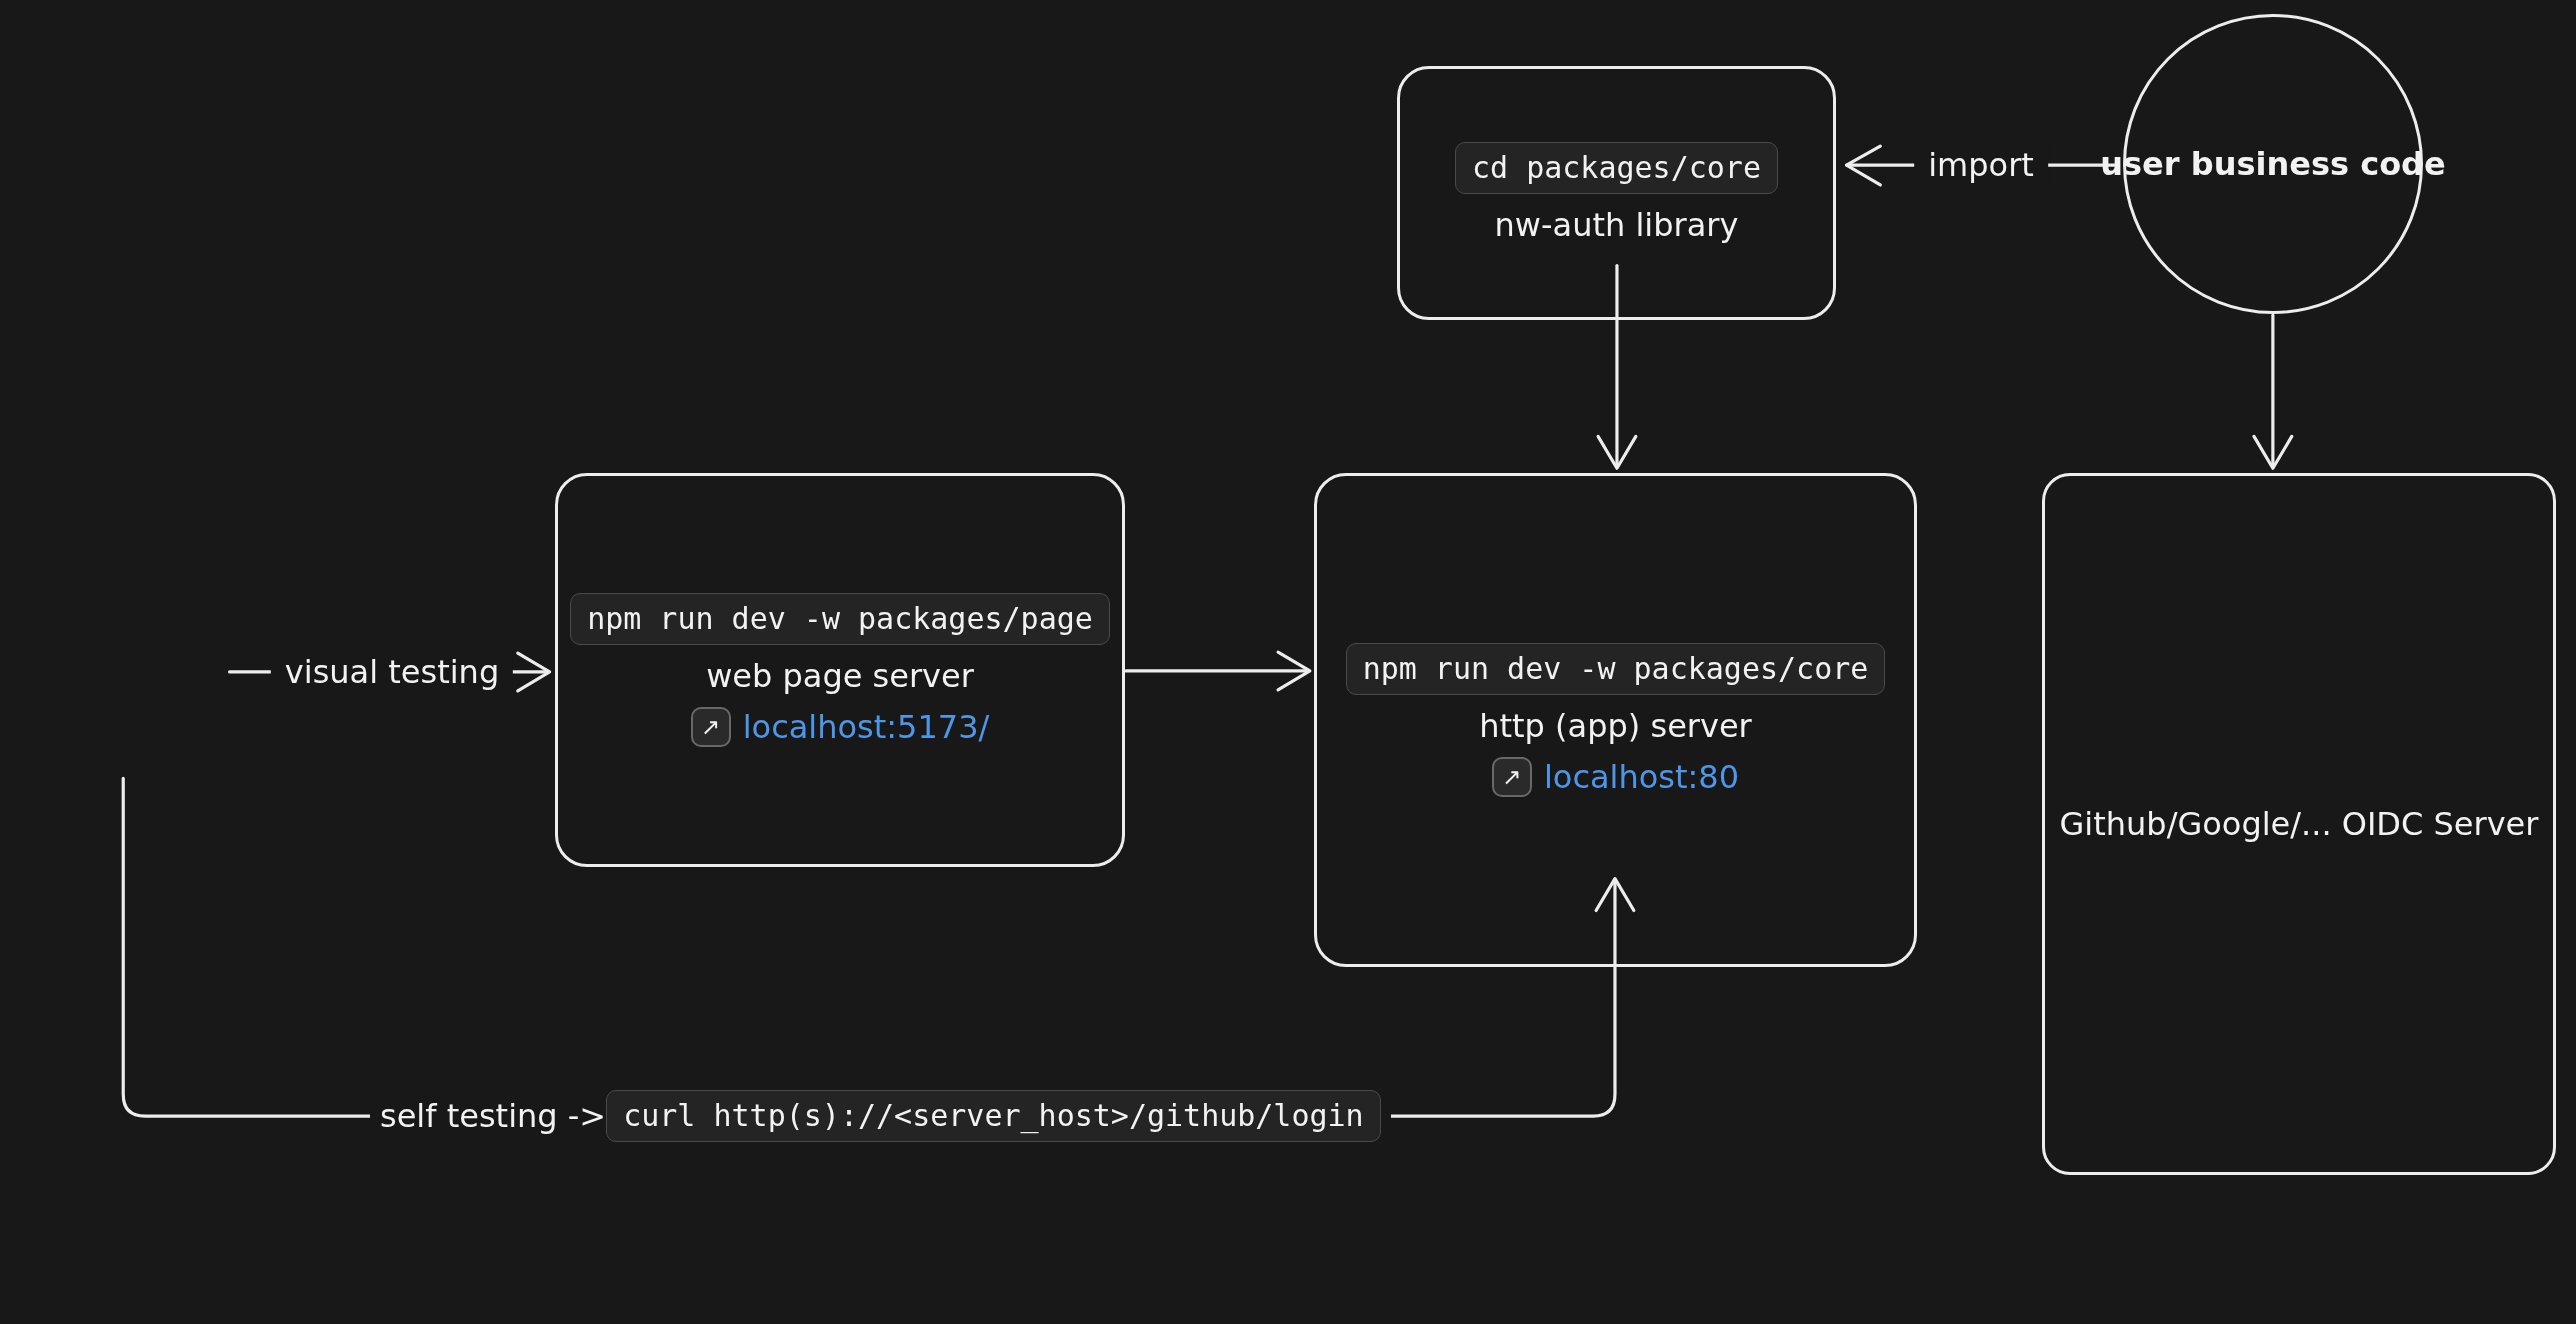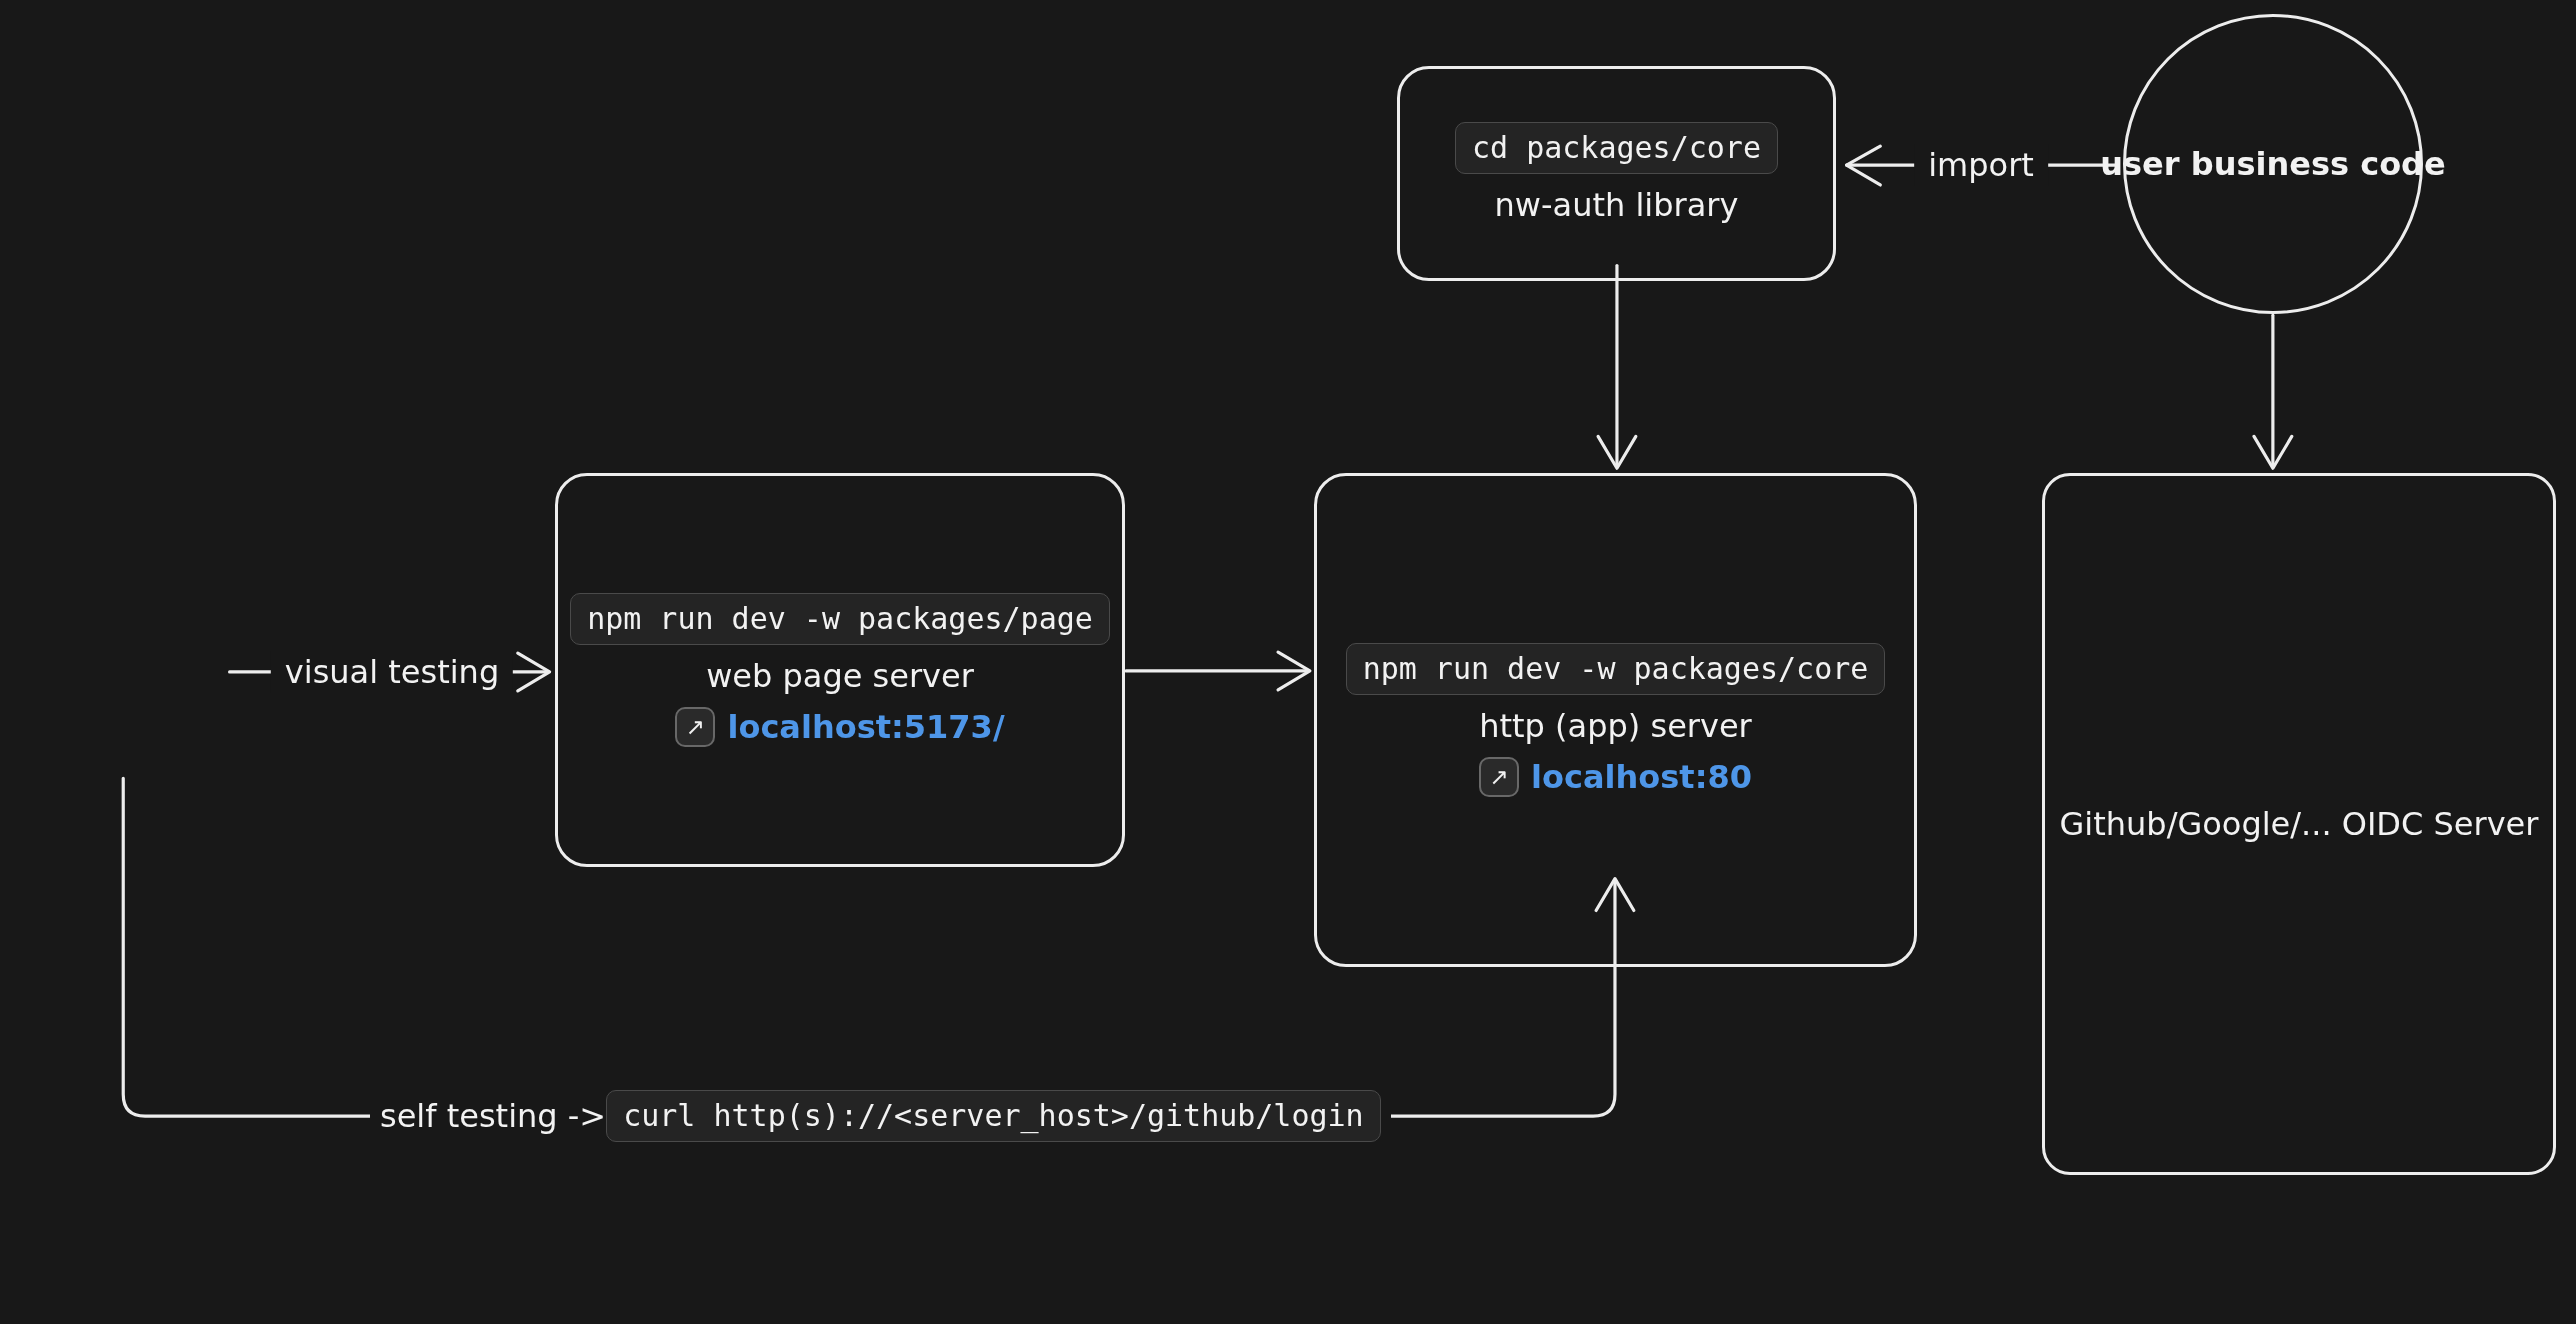--- a/index.html
+++ b/index.html
@@ -46,21 +46,21 @@
 
   .link-row{display:flex;align-items:center;gap:12px;}
   .link-btn{
     width:40px;height:40px;
     border:2px solid #686868;border-radius:10px;
     background:#2a2a2a;
     display:flex;align-items:center;justify-content:center;
     font-size:23px;color:#f0f0f0;
     cursor:pointer;
   }
-  .link-text{color:var(--link);font-size:32px;white-space:nowrap;cursor:pointer;font-weight:bold;}
+  .link-text{color:var(--link);font-size:32px;white-space:nowrap;cursor:pointer;}
 
   .edge-label{
     position:absolute;
     transform:translate(-50%,-50%);
     background:var(--bg);
     padding:2px 14px;
     font-size:32px;white-space:nowrap;color:#f2f2f2;
   }
   .selftest-group{
     position:absolute;
@@ -91,21 +91,21 @@
     <path d="M231 676 L551 676"></path>
     <path d="M521 657 L553 676 L521 695"></path>
 
     <path d="M1133 675 L1315 675"></path>
     <path d="M1286 656 L1318 675 L1286 694"></path>
 
     <path d="M124 783 L124 1101 Q124 1123 146 1123 L1603 1123 Q1625 1123 1625 1101 L1625 886"></path>
     <path d="M1606 916 L1625 884 L1644 916"></path>
   </svg>
 
-  <div class="node rect" style="left:1397px;top:66px;width:439px;height:215px;">
+  <div class="node rect" style="left:1397px;top:66px;width:439px;height:254px;">
     <span class="code">cd packages/core</span>
     <span class="node-label">nw-auth library</span>
   </div>
 
   <div class="node circle" style="left:2123px;top:14px;width:300px;height:300px;">
     <span class="node-label">user business code</span>
   </div>
 
 
   <div class="node rect" style="left:555px;top:473px;width:570px;height:394px;">

